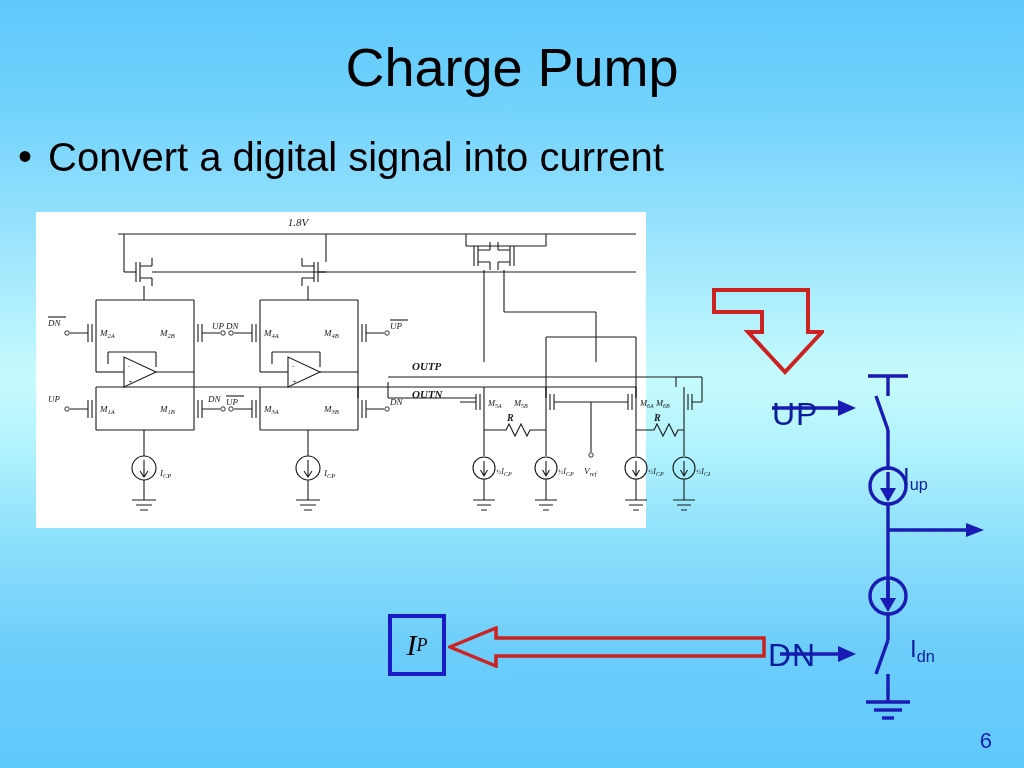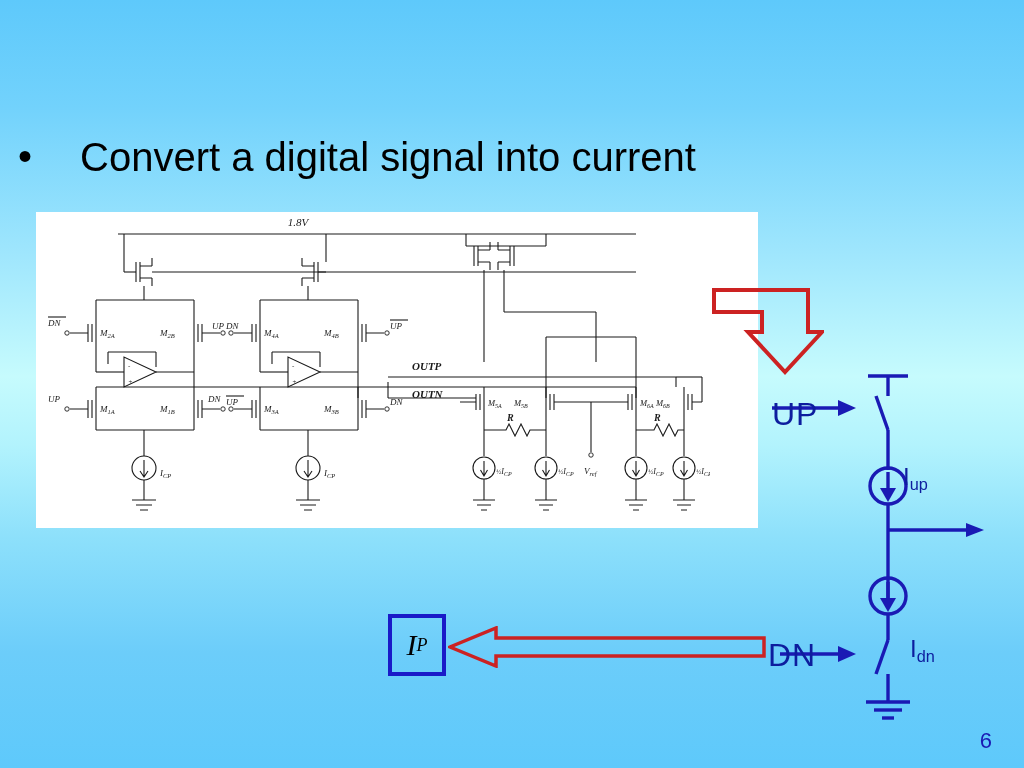--- a/index.html
+++ b/index.html
@@ -51,27 +51,26 @@
     font-size: 40px;
     line-height: 46px;
     color: #000;
     margin-right: 16px;
   }
   #bullet-text {
     font-size: 40px;
     line-height: 48px;
     color: #000;
     white-space: nowrap;
-    margin-left: 32px;
   }
   #circuit-panel {
     position: absolute;
     left: 36px;
     top: 212px;
-    width: 722px;
+    width: 610px;
     height: 316px;
     background: #ffffff;
   }
   #circuit-panel svg {
     display: block;
   }
   .cs-line {
     stroke: #1a1a1a;
     stroke-width: 1.1;
     fill: none;
@@ -158,20 +157,21 @@
   .sub {
     font-size: 0.68em;
     vertical-align: -0.28em;
   }
 </style>
 </head>
 <body>
 
 <div id="slide">
 
+  <div id="title">Charge Pump</div>
 
   <div id="bullet-row">
     <span id="bullet-dot">•</span>
     <span id="bullet-text">Convert a digital signal into current</span>
   </div>
 
   <div id="circuit-panel">
     <svg width="674" height="316" viewBox="0 0 674 316">
 
       <text class="cs-lbl" x="262" y="14" font-size="11" text-anchor="middle">1.8V</text>

